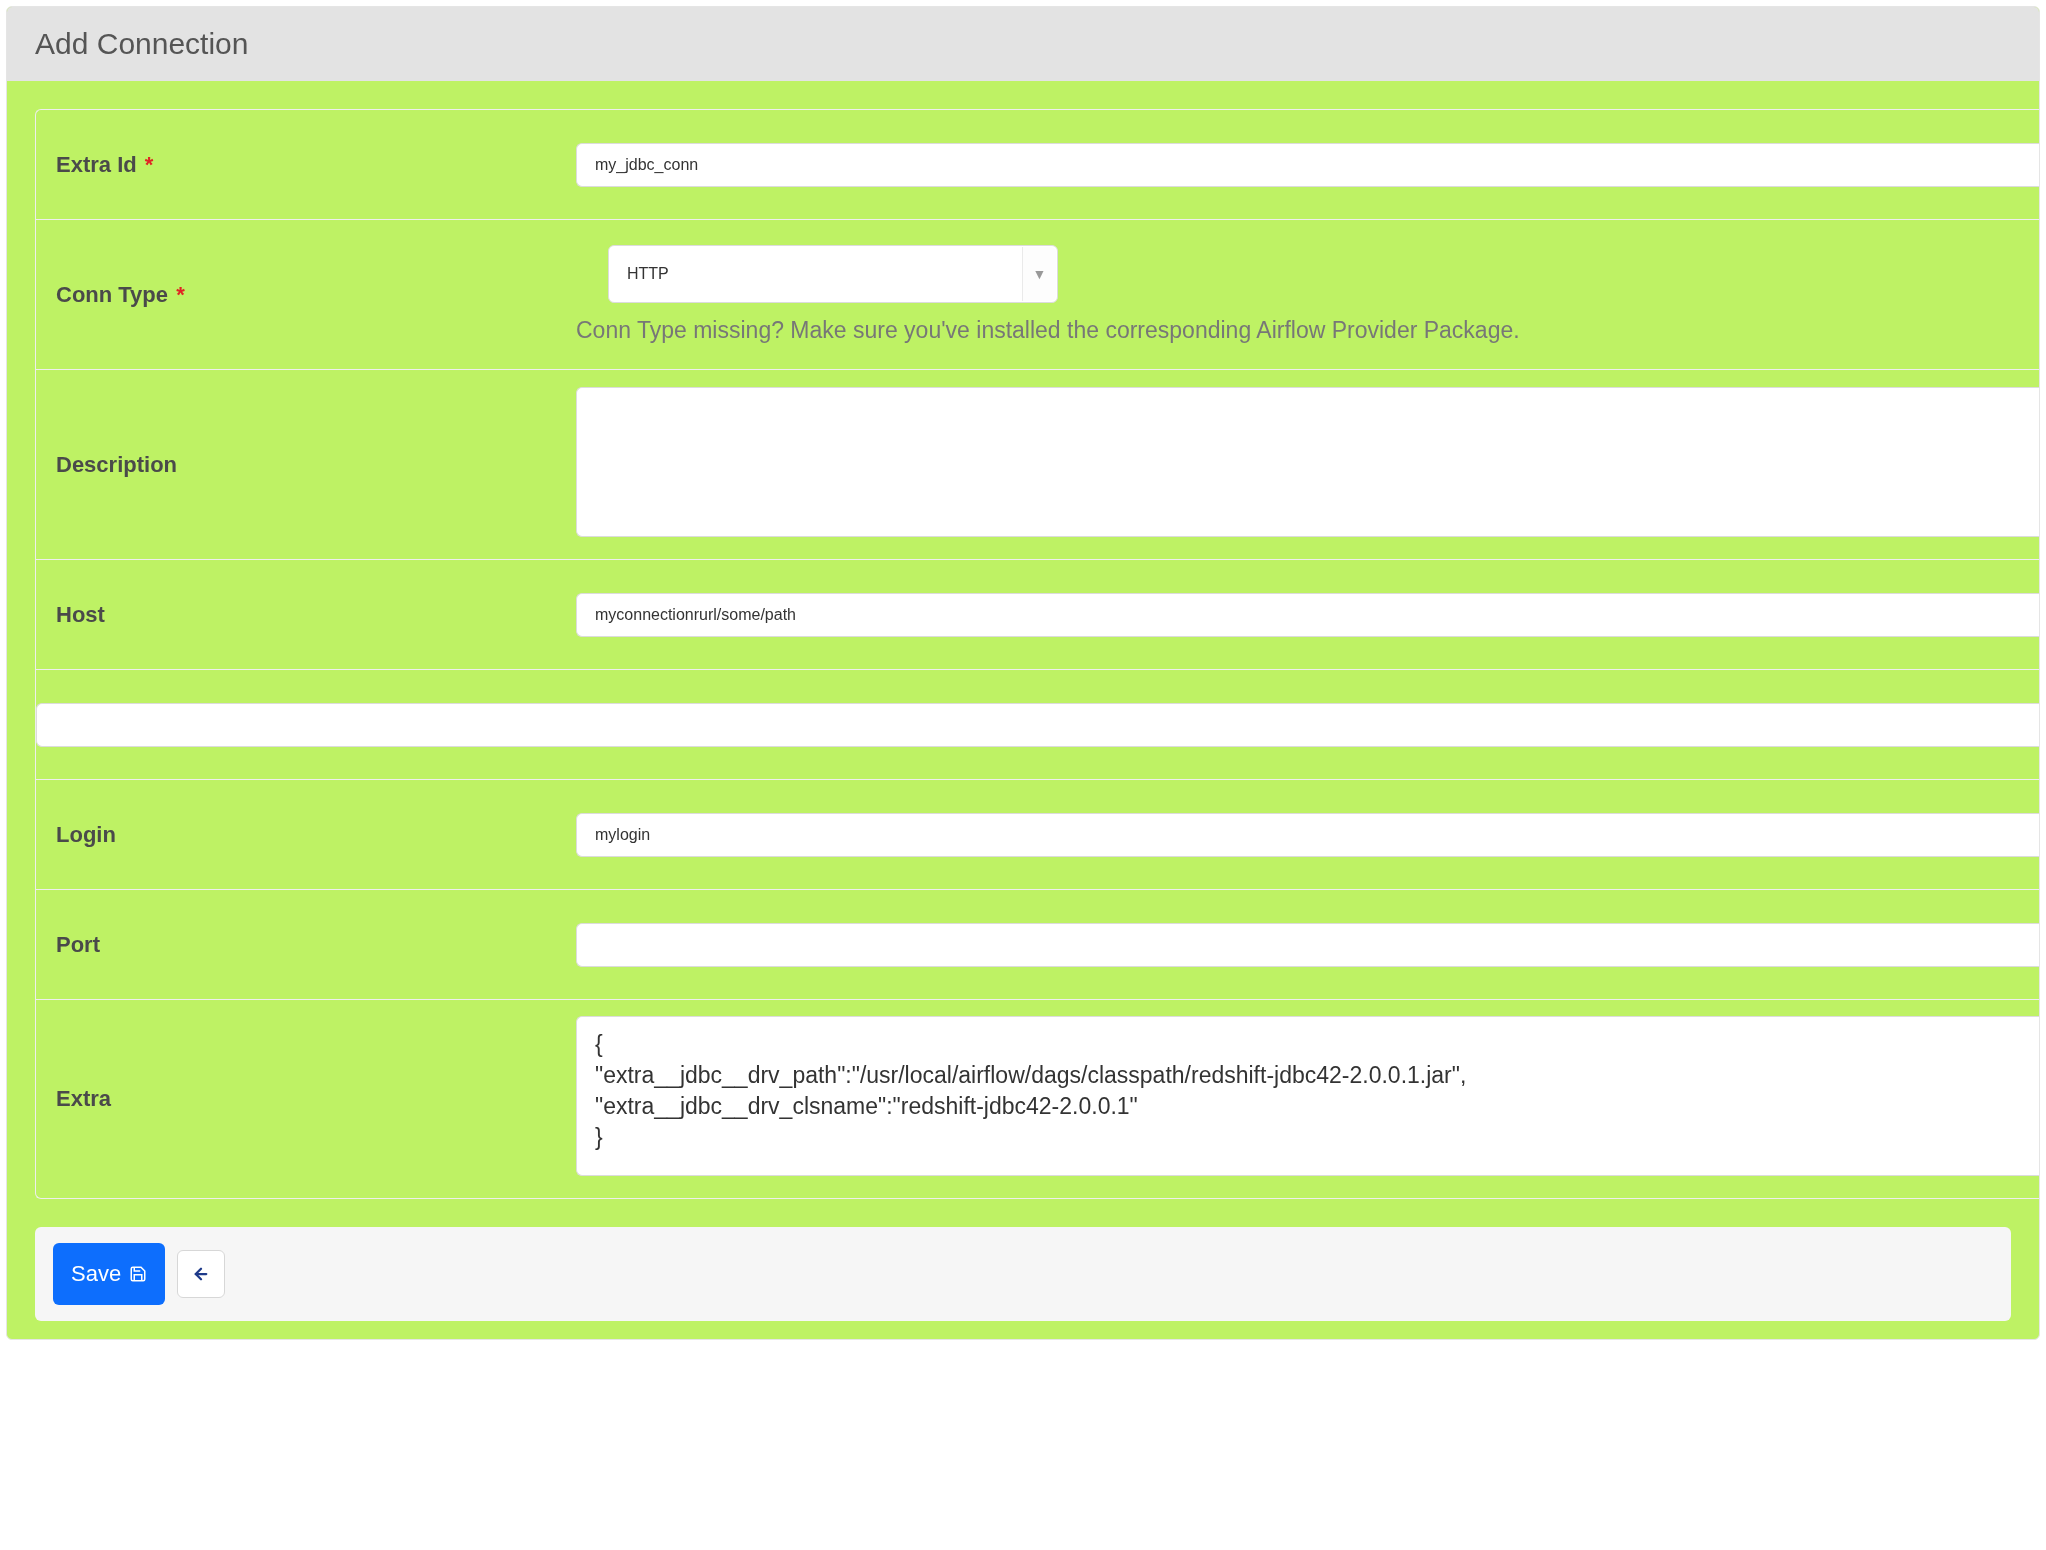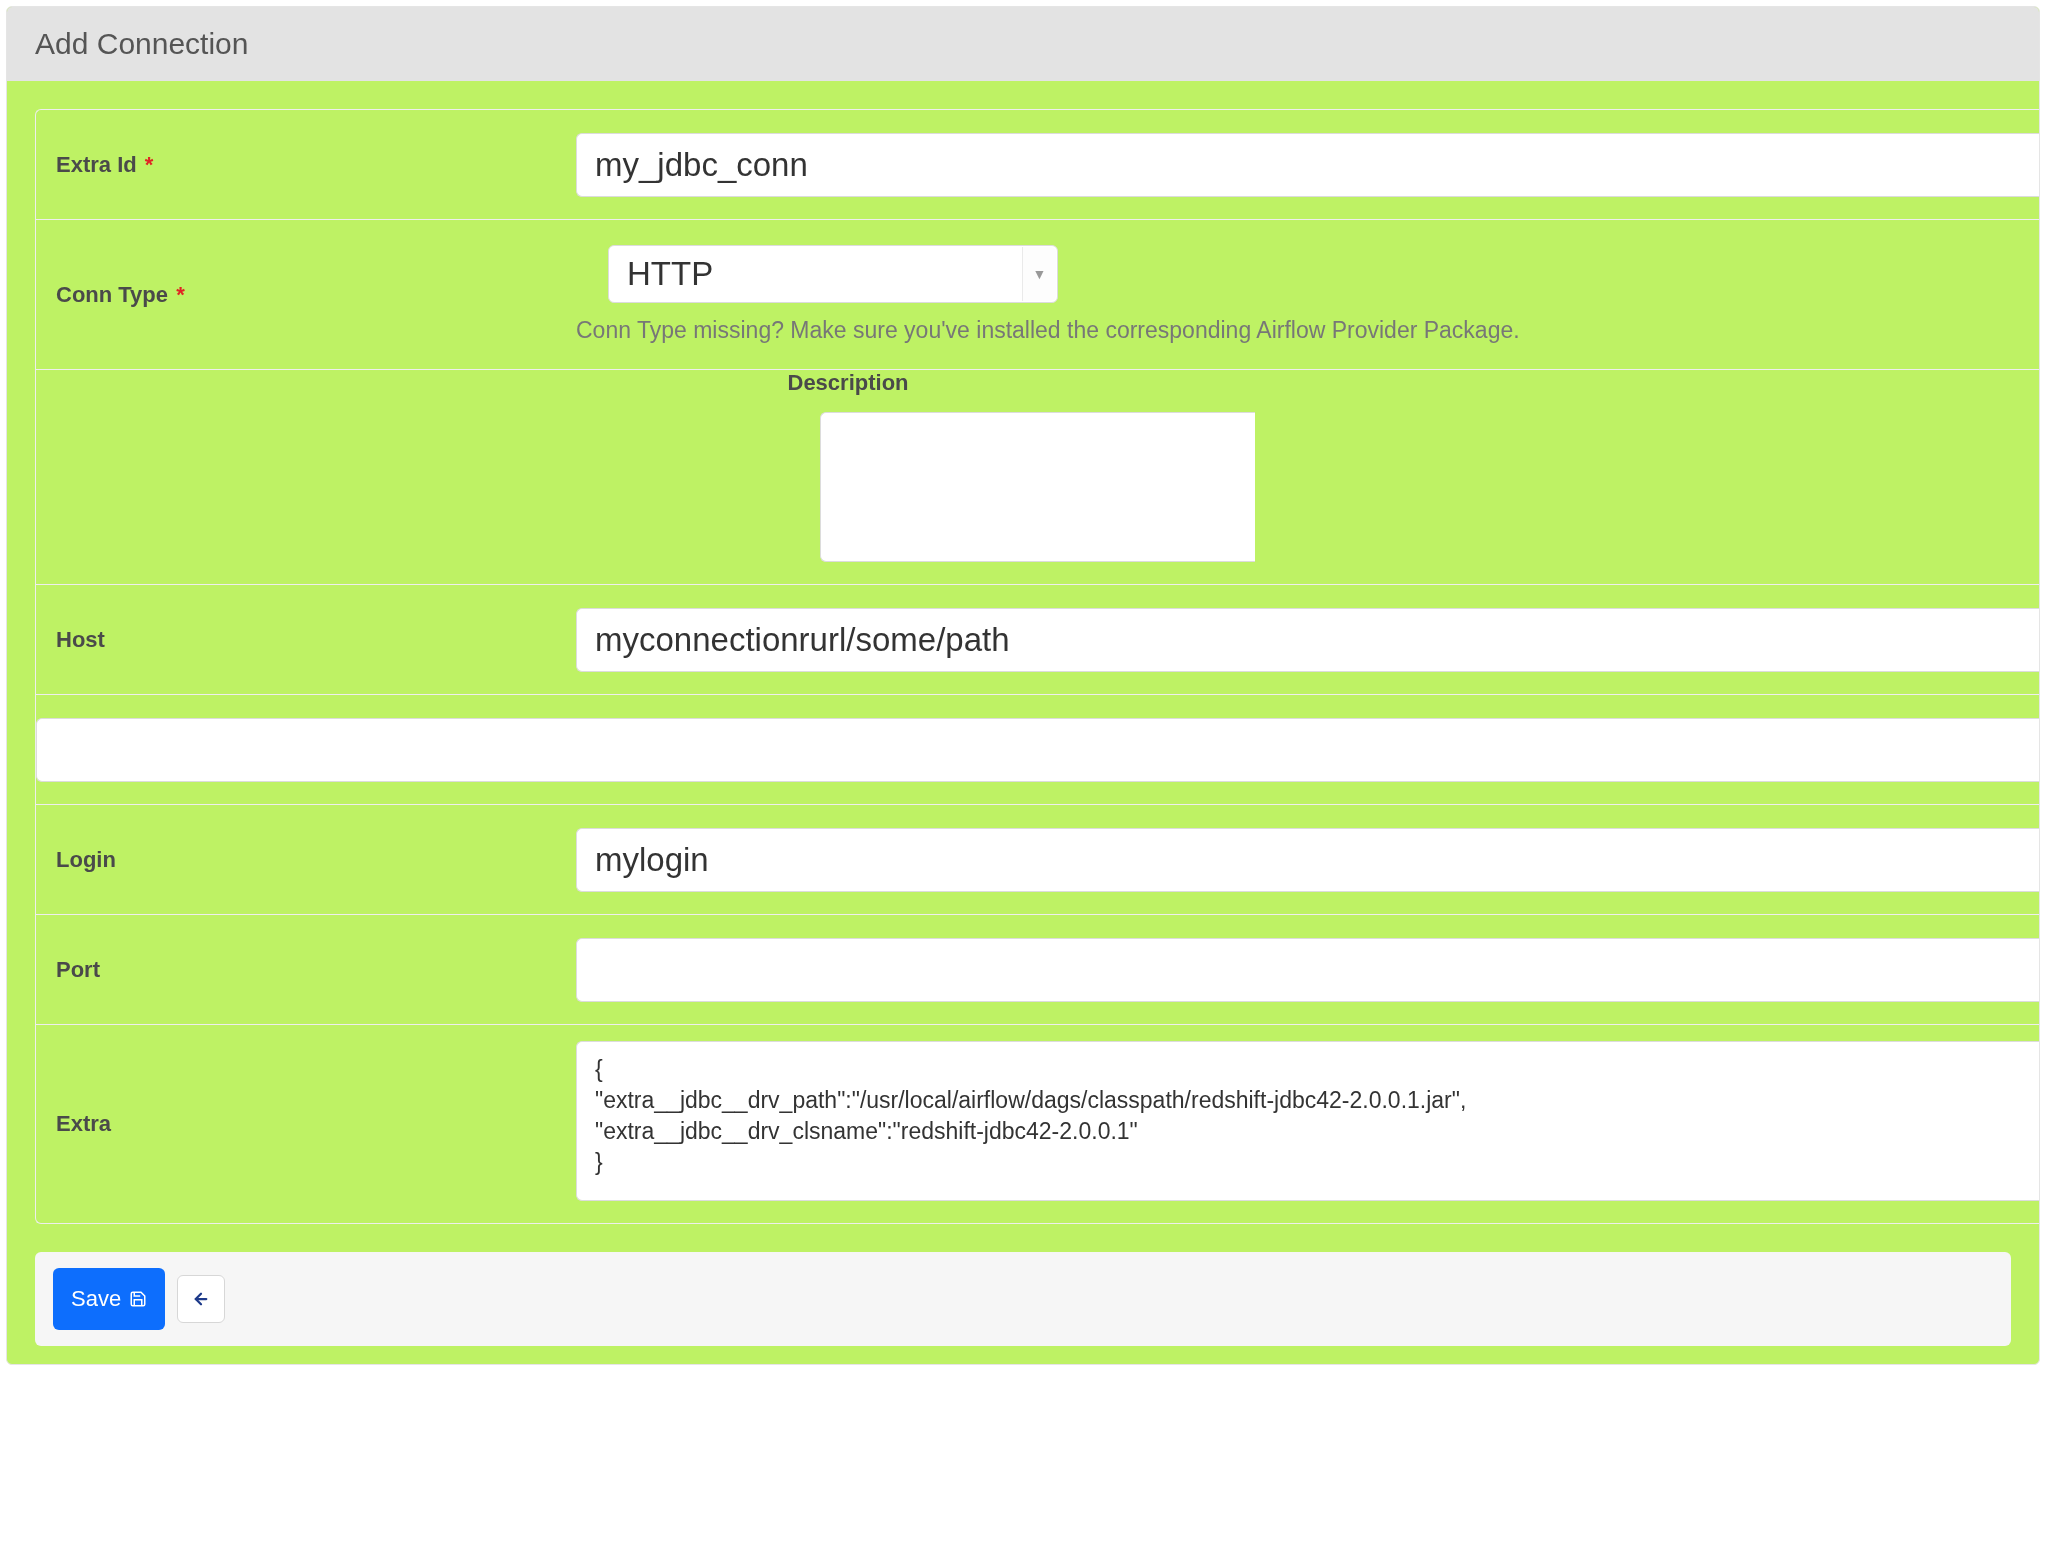--- a/index.html
+++ b/index.html
@@ -40,21 +40,21 @@
   }
   .form-row {
     display: flex;
     align-items: center;
     border-bottom: 1px solid #eeeeee;
     min-height: 110px;
   }
   .form-row:last-child {
     border-bottom: none;
   }
-  .row-tall { min-height: 190px; flex-direction: column; }
+  .row-tall { min-height: 190px; }
   .row-taller { min-height: 180px; }
   .label-cell {
     width: 540px;
     padding: 0 20px;
     font-weight: 600;
     color: #4a4a4a;
     flex-shrink: 0;
   }
   .req {
     color: #e02424;
@@ -65,21 +65,21 @@
     padding: 16px 0 16px 0;
   }
   .text-input, .textarea, .select-box {
     width: 100%;
     border: 1px solid #dcdcdc;
     border-right: none;
     border-radius: 6px;
     border-top-right-radius: 0;
     border-bottom-right-radius: 0;
     padding: 12px 18px;
-    font-size: 33px;
+    font-size: 16px;
     color: #333;
     font-family: inherit;
     outline: none;
     background: #fff;
   }
   .textarea {
     resize: none;
     height: 150px;
     line-height: 1.35;
   }

